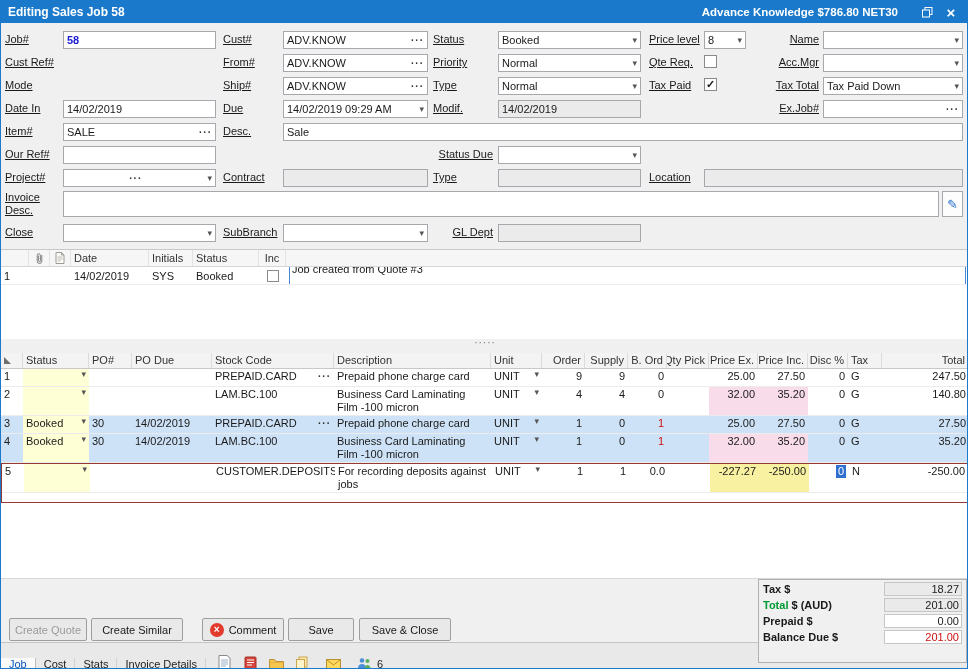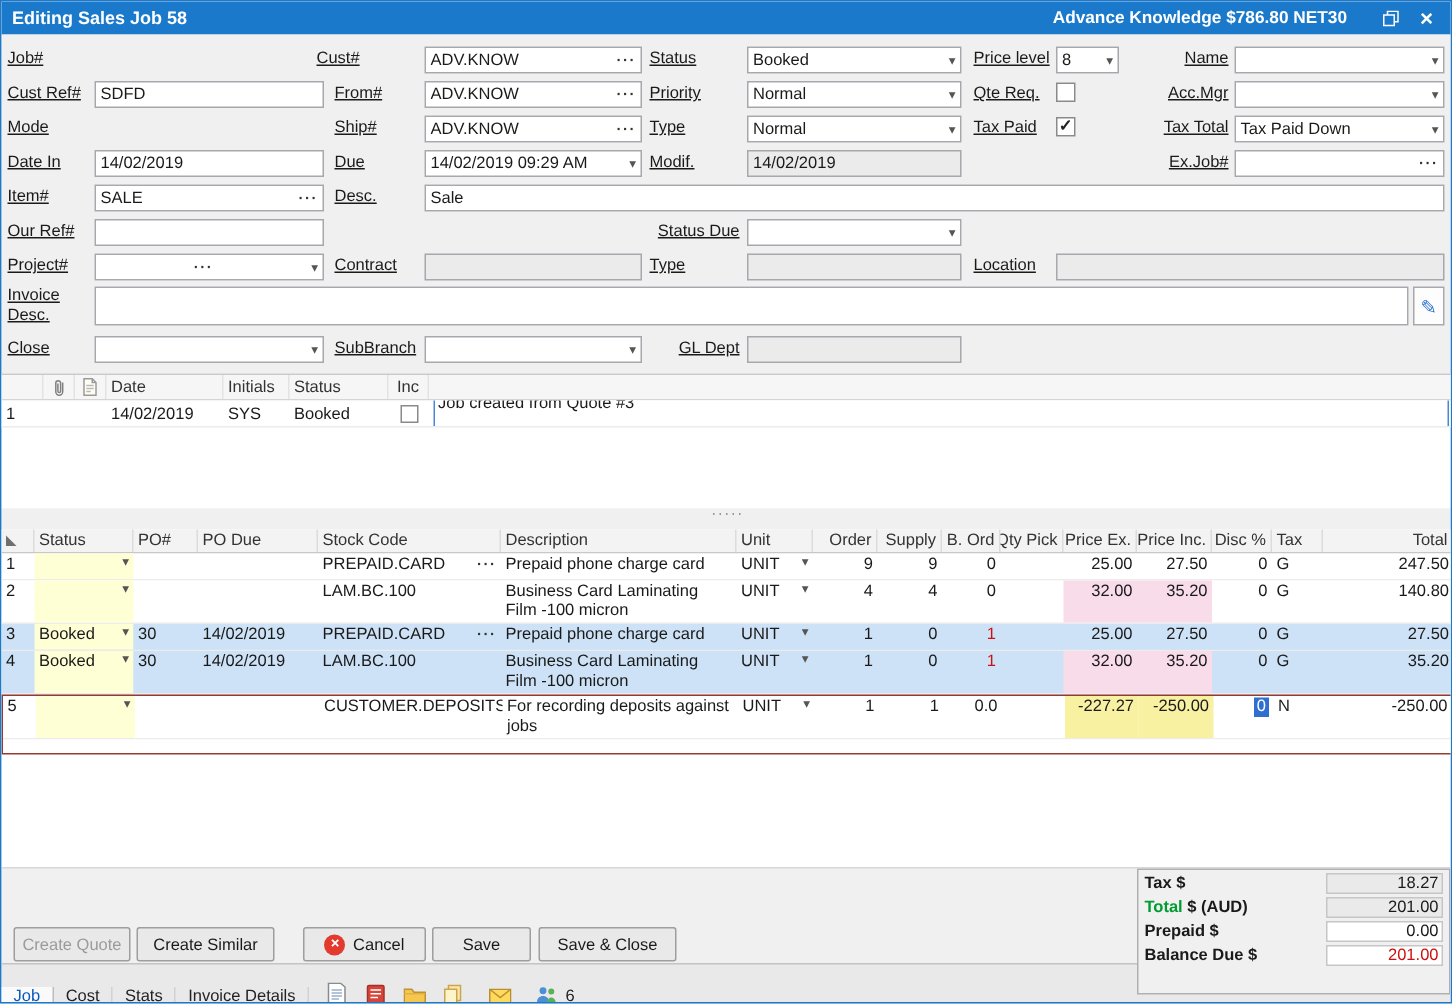--- a/index.html
+++ b/index.html
@@ -102,21 +102,24 @@
           <rect x="3" y="0.5" width="7" height="7" fill="none" stroke="#fff"></rect>
           <rect x="0.5" y="3" width="7" height="7" fill="#1a79ca" stroke="#fff"></rect>
         </svg>
     </span>
     <span class="winbtn close">×</span>
   </header>
 
   <section id="form-area">
 
     <span class="lbl" style="left:4px;top:10px">Job#</span>
-    <span class="lbl" style="left:210px;top:10px">Cust#</span>
+    <div class="fld" style="left:62px;top:8px;width:153px">
+        <span class="val v-job">58</span>
+      </div>
+    <span class="lbl" style="left:222px;top:10px">Cust#</span>
     <div class="fld" style="left:282px;top:8px;width:145px">
         <span class="val">ADV.KNOW</span>
         <span class="ellb">···</span>
       </div>
     <span class="lbl" style="left:432px;top:10px">Status</span>
     <div class="fld" style="left:497px;top:8px;width:143px">
         <span class="val">Booked</span>
         <span class="dd">▾</span>
       </div>
     <span class="lbl" style="left:648px;top:10px">Price level</span>
@@ -124,23 +127,20 @@
         <span class="val">8</span>
         <span class="dd">▾</span>
       </div>
     <span class="lbl r" style="left:752px;top:10px;width:66px">Name</span>
     <div class="fld" style="left:822px;top:8px;width:140px">
         <span class="val"></span>
         <span class="dd">▾</span>
       </div>
 
     <span class="lbl" style="left:4px;top:33px">Cust Ref#</span>
-    <div class="fld" style="left:62px;top:31px;width:153px">
-        <span class="val">SDFD</span>
-      </div>
     <span class="lbl" style="left:222px;top:33px">From#</span>
     <div class="fld" style="left:282px;top:31px;width:145px">
         <span class="val">ADV.KNOW</span>
         <span class="ellb">···</span>
       </div>
     <span class="lbl" style="left:432px;top:33px">Priority</span>
     <div class="fld" style="left:497px;top:31px;width:143px">
         <span class="val">Normal</span>
         <span class="dd">▾</span>
       </div>
@@ -464,21 +464,21 @@
     <button class="btn disabled" style="left:8px;width:78px">
         <span>Create Quote</span>
       </button>
     <button class="btn" style="left:90px;width:92px">
         <span>Create Similar</span>
       </button>
     <button class="btn" style="left:201px;width:82px">
         <span class="cancel-ic">
           <span>×</span>
         </span>
-        <span>Cancel</span>
+        <span>Comment</span>
       </button>
     <button class="btn" style="left:287px;width:66px">
         <span>Save</span>
       </button>
     <button class="btn" style="left:358px;width:92px">
         <span>Save &amp; Close</span>
       </button>
   </section>
 
   <aside id="totals">

